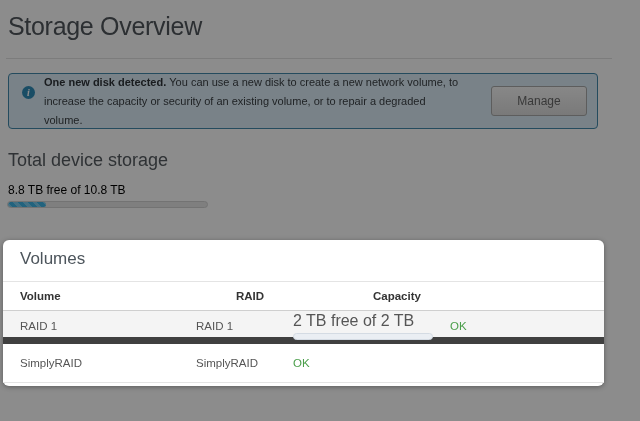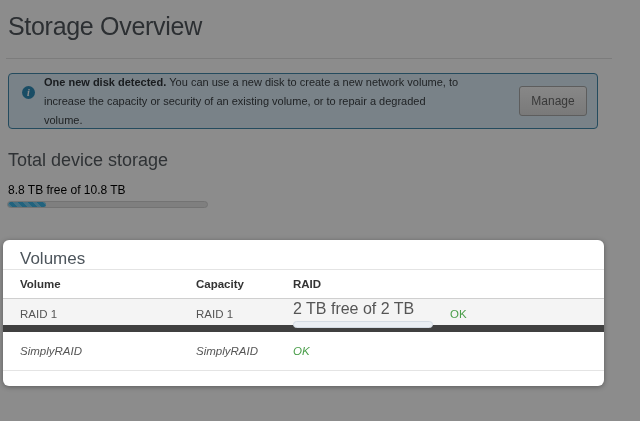--- a/index.html
+++ b/index.html
@@ -35,21 +35,21 @@
     font:italic bold 10px/13px "Liberation Serif", serif;
     text-align:center;
   }
   .alert-text {
     margin-left:9px; max-width:420px;
     font-size:11px; line-height:19px; color:#3c4146;
   }
   .alert-text .msg-bold { font-weight:bold; color:#2f343a; margin-right:3px; }
   .manage-btn {
     margin-left:auto; flex:none;
-    width:68px; height:30px;
+    width:96px; height:30px;
     background:linear-gradient(#f7f7f7,#dddddd);
     border:1px solid #a9a9a9; border-radius:3px;
     font-family:"Liberation Sans", sans-serif;
     font-size:12px; color:#686868;
     cursor:pointer;
   }
   .section-heading {
     position:absolute; left:8px; top:150px;
     font-size:18px; font-weight:400; color:#565c61;
   }
@@ -75,37 +75,38 @@
     background:rgba(0,0,0,0.45);
   }
   
   .volumes-card {
     position:absolute; left:3px; top:240px; width:601px; height:146px;
     z-index:10;
     background:#ffffff; border-radius:6px;
     box-shadow:0 1px 5px rgba(0,0,0,0.35);
   }
   .volumes-title {
-    padding:9px 16px 0 17px;
+    padding:9px 16px 12px 17px;
     font-size:17px; font-weight:400; color:#4d555c;
     border-bottom:1px solid #e4e4e4;
   }
   .vrow {
     display:grid;
     grid-template-columns:176px 97px 157px 1fr;
     align-items:center;
     padding-left:17px;
     font-size:11.5px; color:#555555;
   }
   .vrow.vheader {
     height:29px; font-weight:bold; color:#333333;
     border-bottom:1px solid #cfcfcf;
+    gap:40px;
   }
   .vrow.row-odd  { height:33px; background:#f4f4f4; border-bottom:7px solid #404040; }
-  .vrow.row-even { height:39px; background:#ffffff; border-bottom:1px solid #e4e4e4;font-style:italic; }
+  .vrow.row-even { height:39px; background:#ffffff; border-bottom:1px solid #e4e4e4; }
   .cap-cell { padding-top:1px; }
   .cap-text { font-size:16px; color:#555555; }
   .cap-bar {
     width:140px; height:7px; margin-top:3px;
     border-radius:4px; overflow:hidden;
     background:#eaeef3; border:1px solid #d4dbe3;
   }
   .status-ok { color:#4a9e4a; }
 </style>
 </head>
@@ -128,22 +129,22 @@
   <div class="bar-fill" style="width: 19%;"></div>
 </div>
 
 <div class="dim-overlay"></div>
 
 <div class="volumes-card">
   <div class="volumes-title">Volumes</div>
 
   <div class="vrow vheader">
     <div>Volume</div>
+    <div>RAID</div>
     <div>Capacity</div>
-    <div>RAID</div>
   </div>
 
   <div class="vrow row-odd">
     <div>RAID 1</div>
     <div>RAID 1</div>
     <div class="cap-cell">
       <div class="cap-text">2 TB free of 2 TB</div>
       <div class="cap-bar">
         <div class="bar-fill" style="width: 0%;"></div>
       </div>

